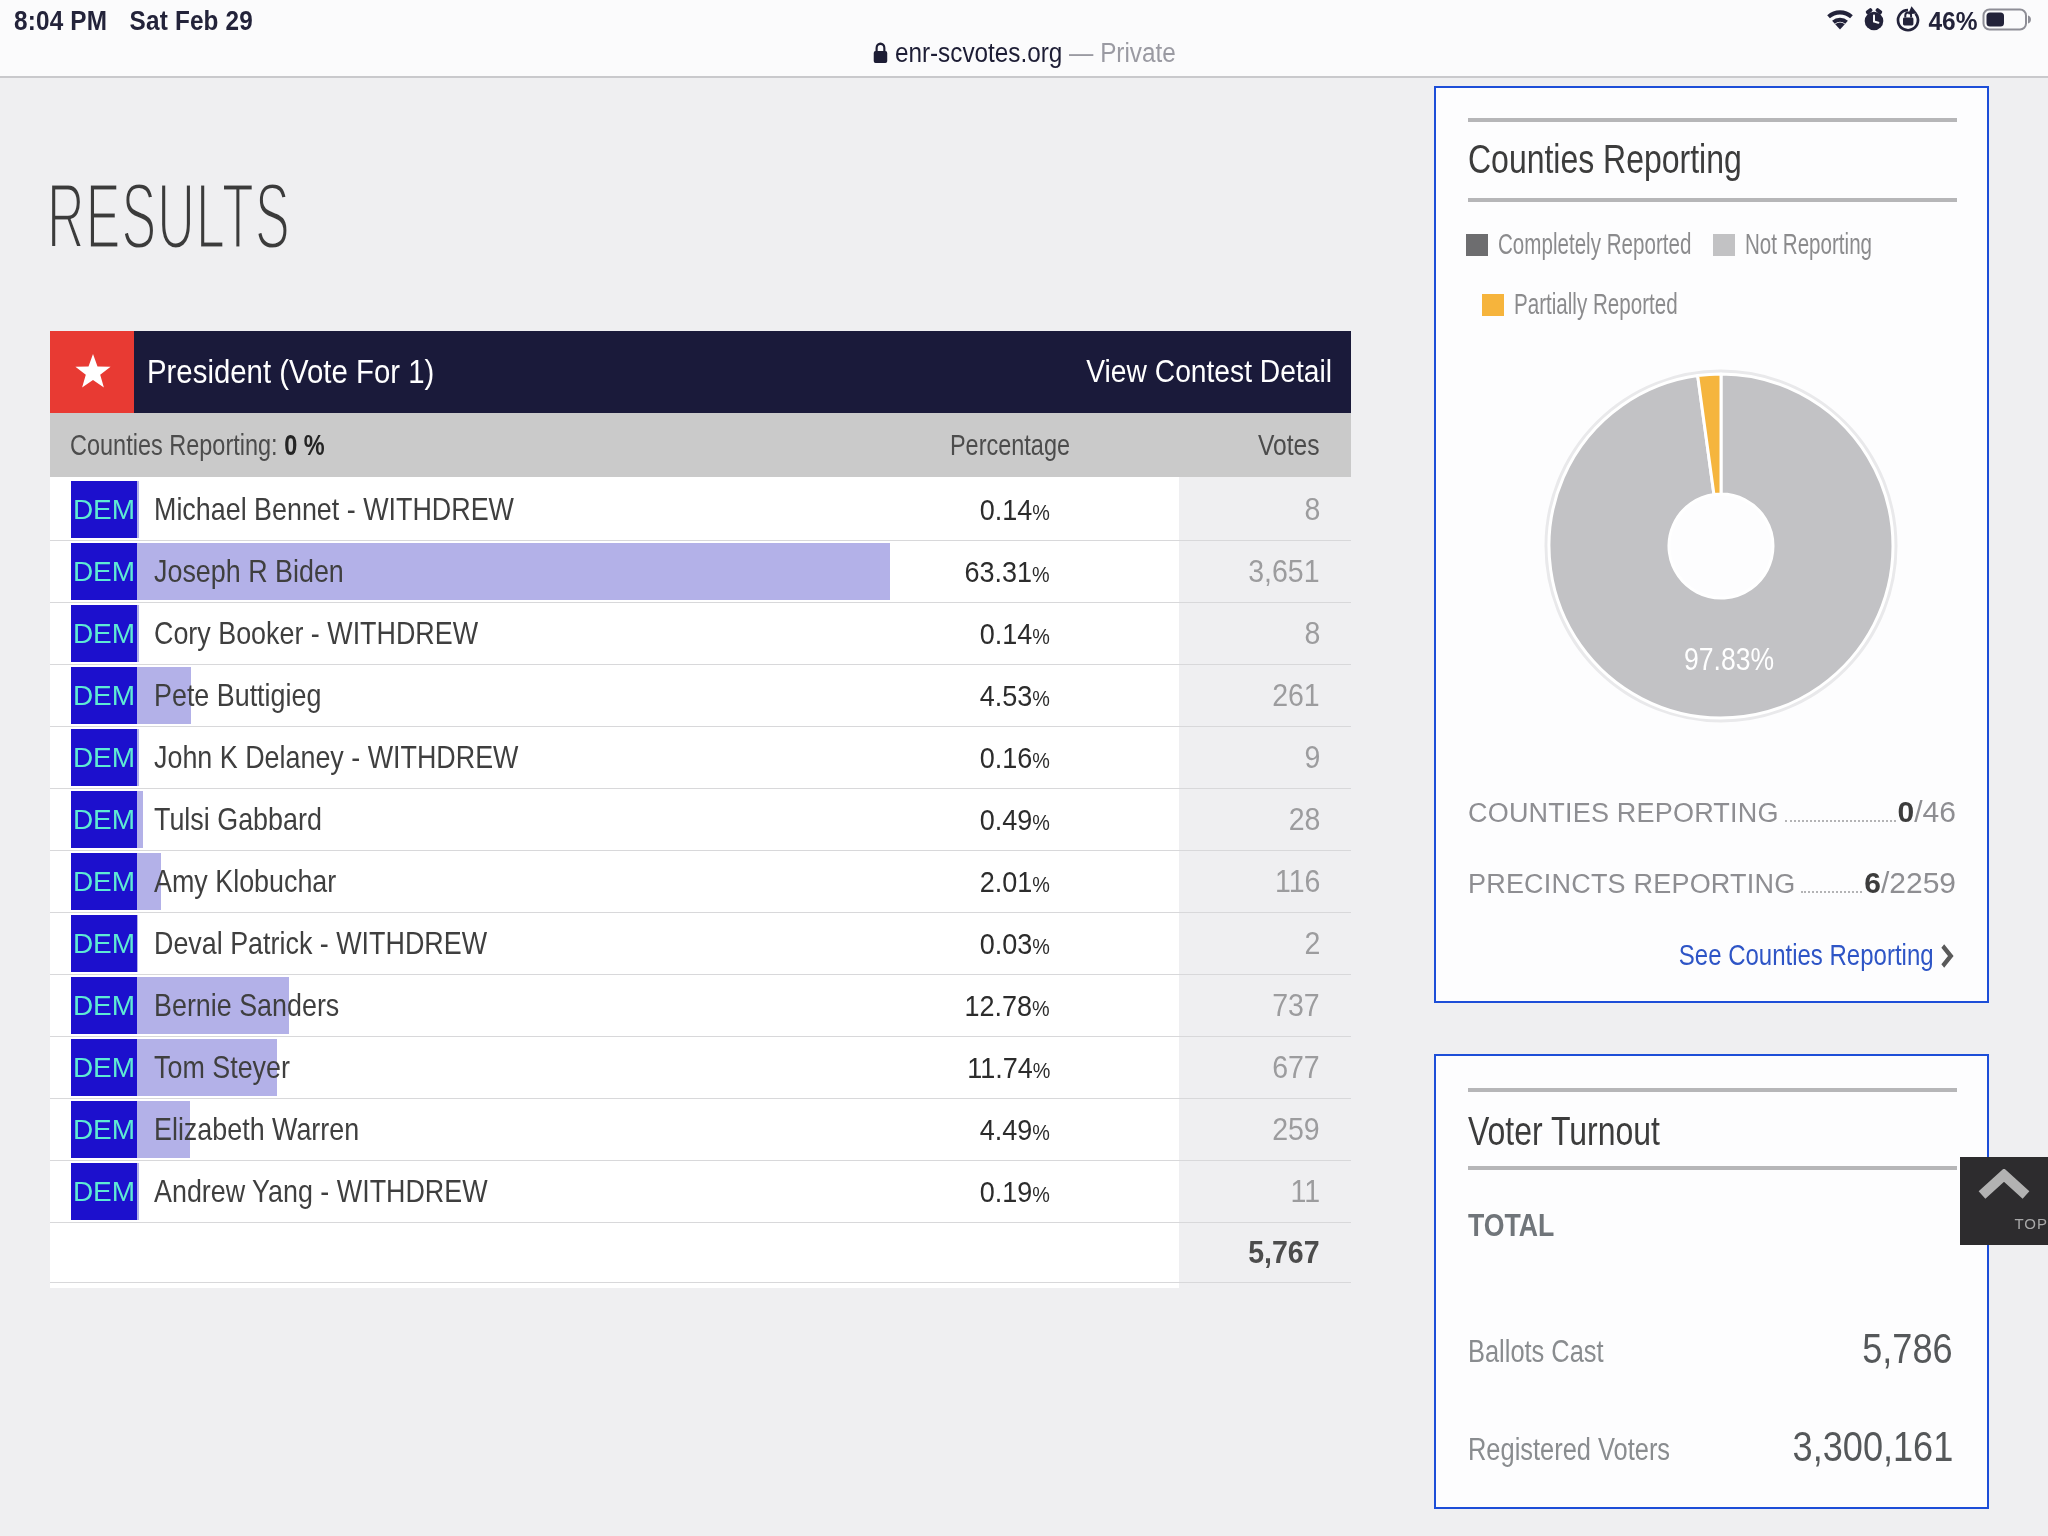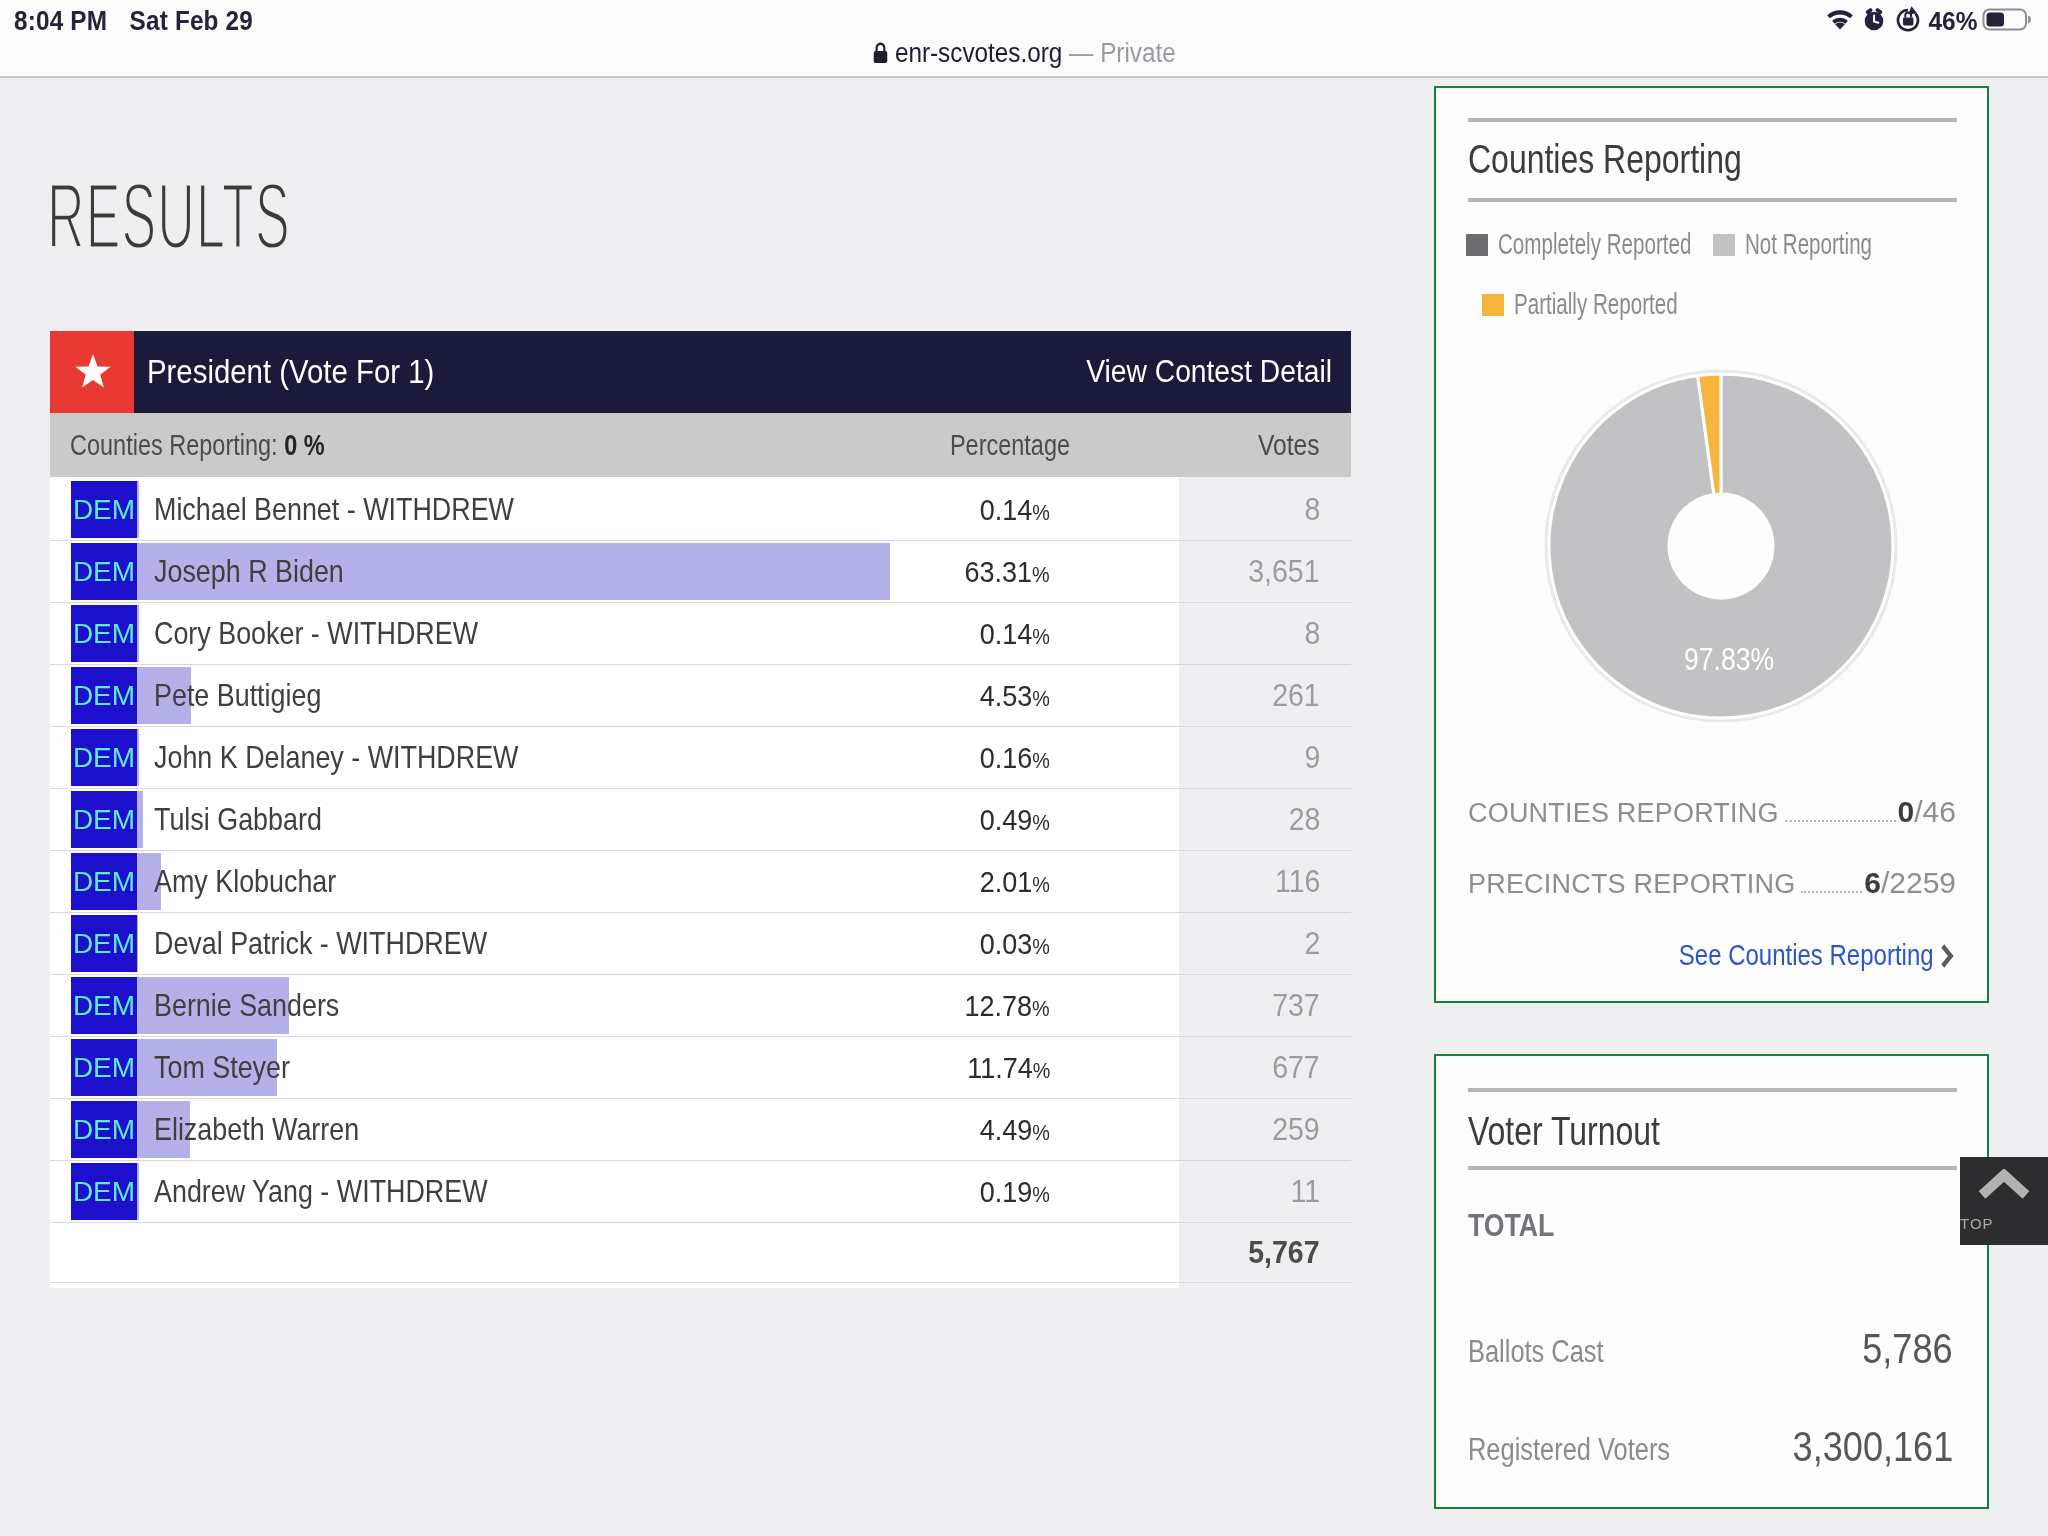--- a/index.html
+++ b/index.html
@@ -35,21 +35,21 @@
 .badge { position:absolute; left:21px; top:2px; width:66px; height:57px; background:#1c10cd; color:#5eead4; font-size:28px; text-align:center; line-height:57px; }
 .bar { position:absolute; left:87px; top:2px; height:57px; background:#b3b1e8; }
 .name { position:absolute; left:104px; top:0; line-height:61px; font-size:32px; color:#3f3f3f; transform:scaleX(0.84); transform-origin:left center; white-space:nowrap; }
 .pct { position:absolute; right:301px; top:0; line-height:61px; font-size:30px; color:#2c2c2c; transform:scaleX(0.9); transform-origin:right center; }
 .pct span { font-size:22px; }
 .votes { position:absolute; right:31px; top:0; line-height:61px; font-size:31px; color:#9c9c9e; transform:scaleX(0.92); transform-origin:right center; }
 .totalrow { position:relative; width:1301px; height:60px; border-bottom:1px solid #d8d8da; }
 .totalrow .tv { position:absolute; right:31px; line-height:60px; font-size:31px; font-weight:bold; color:#4c4c4c; transform:scaleX(0.92); transform-origin:right center; }
 
 
-.scard { position:absolute; background:#fdfdfe; border:2px solid #15803d; }
+.scard { position:absolute; background:#fdfdfe; border:2px solid #1d4ed8; }
 #card1 { left:1434px; top:86px; width:555px; height:917px; }
 #card2 { left:1434px; top:1054px; width:555px; height:455px; }
 .rule { position:absolute; left:32px; width:489px; height:4px; background:#b6b6b8; }
 .ctitle { position:absolute; left:32px; font-size:41px; color:#3c3c3c; transform:scaleX(0.78); transform-origin:left center; white-space:nowrap; }
 
 .leg { position:absolute; font-size:29px; color:#8b8b8d; white-space:nowrap; }
 .leg .txt { display:inline-block; transform:scaleX(0.71); transform-origin:left center; }
 .leg .sq { display:inline-block; width:22px; height:22px; margin-right:10px; vertical-align:-2px; }
 
 #donutwrap { position:absolute; left:105px; top:278px; width:360px; height:360px; }
@@ -62,21 +62,21 @@
 #seelink { position:absolute; right:33px; top:850px; font-size:30px; color:#2e55c6; transform:scaleX(0.8); transform-origin:right center; white-space:nowrap; }
 
 #totlab { position:absolute; left:32px; top:152px; font-size:31px; font-weight:bold; color:#70757a; transform:scaleX(0.86); transform-origin:left center; }
 #tbar { position:absolute; left:32px; top:185px; width:490px; height:51px; background:repeating-linear-gradient(71.6deg,#e0e0e4 0 4.5px,#ffffff 4.5px 11px); }
 #tbar .wedge { position:absolute; left:0; top:0; width:30px; height:51px; background:#4a5968; clip-path:polygon(0 0,5.5px 0,22.5px 100%,0 100%); }
 #tbar .pl { position:absolute; left:33px; top:-6px; line-height:51px; font-size:30px; color:#696969; transform:scaleX(0.8); transform-origin:left center; }
 .vrow-lab { position:absolute; left:32px; font-size:31px; color:#898c8f; transform:scaleX(0.82); transform-origin:left center; }
 .vrow-val { position:absolute; right:34px; font-size:43px; color:#55585a; transform:scaleX(0.84); transform-origin:right center; }
 
 #topbtn { position:absolute; left:1960px; top:1157px; width:88px; height:88px; background:#2d2c2e; text-align:center; }
-#topbtn .t { position:absolute; left:0; top:58px; width:88px; text-align:left; font-size:15px; color:#a8a8a8; letter-spacing:1px; }
+#topbtn .t { position:absolute; left:0; top:58px; width:88px; text-align:right; font-size:15px; color:#a8a8a8; letter-spacing:1px; }
 </style>
 </head>
 <body>
 <div id="page">
 
   <div id="topbar">
     <div id="clock">8:04 PM<span class="date">Sat Feb 29</span></div>
     <div id="urlbar"><span class="inner"><svg width="17" height="24" viewBox="0 0 17 24" style="vertical-align:-3px">
             <path fill="#1d1d35" d="M3 10 V7 a5.5 5.5 0 0 1 11 0 V10 h-2.4 V7 a3.1 3.1 0 0 0-6.2 0 V10 Z"></path>
             <rect x="1" y="10" width="15" height="12" rx="2" fill="#1d1d35"></rect>

